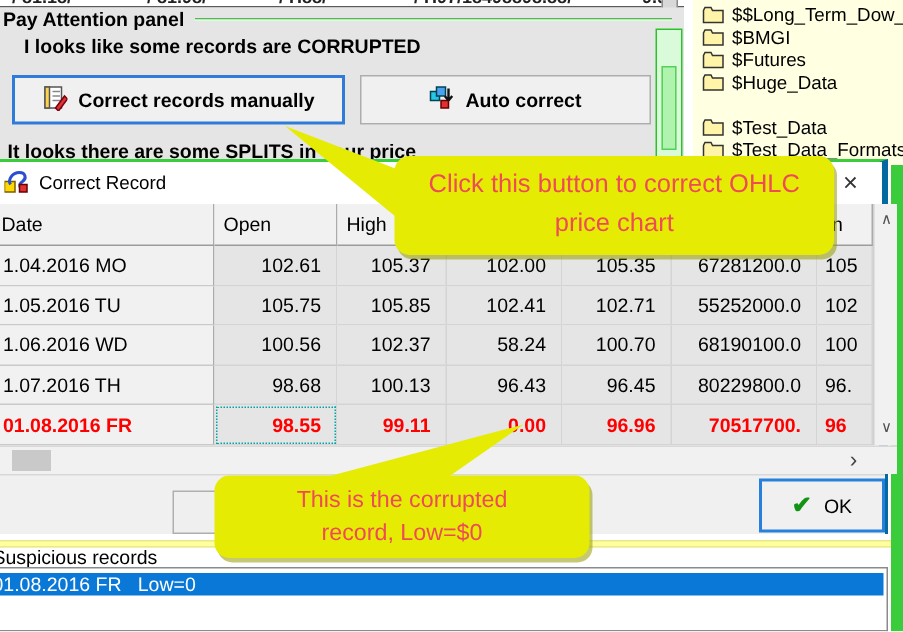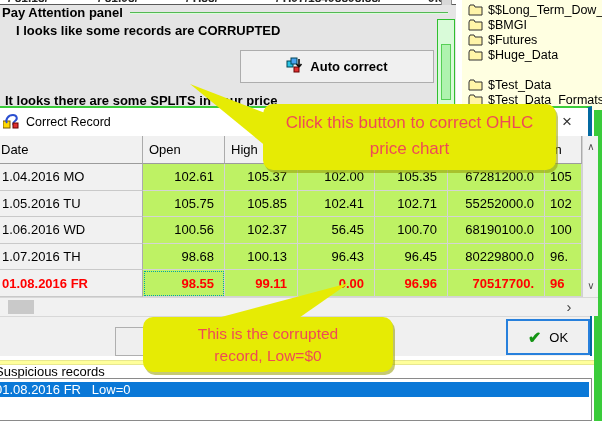--- a/index.html
+++ b/index.html
@@ -48,21 +48,21 @@
              align-items:center;justify-content:center;font-size:17px;color:#333;cursor:default;}
 
   
   .grid{position:absolute;left:0;top:28px;width:582px;height:161px;display:grid;
         grid-template-columns:143px 82px 73px 77px 73px 97px 37px;
         grid-template-rows:28px repeat(5,26.6px);font-size:13px;}
   .cell{display:flex;align-items:center;overflow:hidden;white-space:nowrap;}
   .h{background:#F1F1F1;border-right:1px solid #ABABAB;border-bottom:1px solid #9C9C9C;padding-left:6px;}
   .h.first span{margin-left:-5px;}
   .d{background:#F1F1F1;border-right:1px solid #ABABAB;border-bottom:1px solid #C9C9C9;padding-left:2px;}
-  .n{background:#bef264;border-right:1px solid #D4D4D4;border-bottom:1px solid #D4D4D4;
+  .n{background:#e5e5e5;border-right:1px solid #D4D4D4;border-bottom:1px solid #D4D4D4;
      justify-content:flex-end;padding-right:10px;}
   .incol{justify-content:flex-start;padding-left:5px;padding-right:16px;}
   .bad{color:#FF0000;font-weight:bold;}
   .sel{outline:1px dotted #00A6A6;outline-offset:-2px;padding-left:35px;}
 
   
   .vscroll{position:absolute;left:582px;top:28px;width:16px;height:161px;background:#F1F1F1;
            border-left:1px solid #D0D0D0;}
   .vs-up,.vs-down{position:absolute;left:0;width:16px;height:16px;display:flex;align-items:center;
                   justify-content:center;font-size:10px;color:#505050;}
@@ -113,20 +113,33 @@
     <span style="left:276px">/ H97/18498898.88/</span>
     <span style="left:428px">9.97</span>
   </div>
   <div class="top-line"></div>
   <div class="gray-frag"></div>
 
   <div class="green-panel">
     <div class="gp-title">Pay Attention panel</div>
     <div class="gp-line"></div>
     <div class="gp-msg1">I looks like some records are CORRUPTED</div>
+    <div class="gp-btn btn-manual">
+      <span>
+        <svg width="17" height="17" viewBox="0 0 17 17">
+          <rect x="2" y="1" width="11" height="14" fill="#fff" stroke="#555"></rect>
+          <rect x="2" y="1" width="3" height="14" fill="#ffd24d" stroke="#555"></rect>
+          <line x1="7" y1="4" x2="12" y2="4" stroke="#888"></line>
+          <line x1="7" y1="7" x2="12" y2="7" stroke="#888"></line>
+          <line x1="7" y1="10" x2="12" y2="10" stroke="#888"></line>
+          <polygon points="9,15 15,7 17,9 11,17" fill="#d33" stroke="#701"></polygon>
+        </svg>
+      </span>
+      <span>Correct records manually</span>
+    </div>
     <div class="gp-btn btn-auto">
       <span>
         <svg width="17" height="16" viewBox="0 0 17 16">
           <rect x="1" y="4" width="6" height="6" fill="#29c5e6" stroke="#045"></rect>
           <rect x="5" y="1" width="6" height="6" fill="#4aa3f0" stroke="#045"></rect>
           <rect x="8" y="10" width="5" height="5" fill="#e03030" stroke="#600"></rect>
           <path d="M13 2 v8 M13 10 l-2.5-3 M13 10 l2.5-3" stroke="#111" stroke-width="1.6" fill="none"></path>
         </svg>
       </span>
       <span>Auto correct</span>
@@ -228,21 +241,21 @@
       <div class="cell n">105.75</div>
       <div class="cell n">105.85</div>
       <div class="cell n">102.41</div>
       <div class="cell n">102.71</div>
       <div class="cell n">55252000.0</div>
       <div class="cell n incol">102</div>
 
       <div class="cell d">1.06.2016 WD</div>
       <div class="cell n">100.56</div>
       <div class="cell n">102.37</div>
-      <div class="cell n">56.45</div>
+      <div class="cell n">58.24</div>
       <div class="cell n">100.70</div>
       <div class="cell n">68190100.0</div>
       <div class="cell n incol">100</div>
 
       <div class="cell d">1.07.2016 TH</div>
       <div class="cell n">98.68</div>
       <div class="cell n">100.13</div>
       <div class="cell n">96.43</div>
       <div class="cell n">96.45</div>
       <div class="cell n">80229800.0</div>

